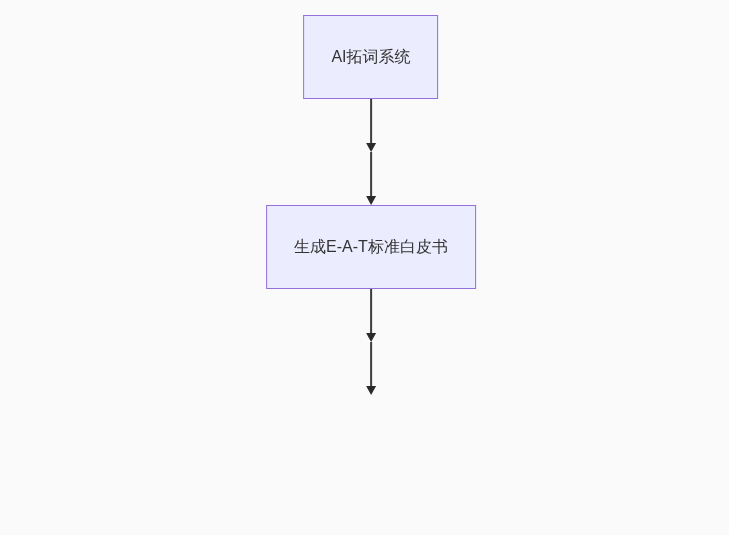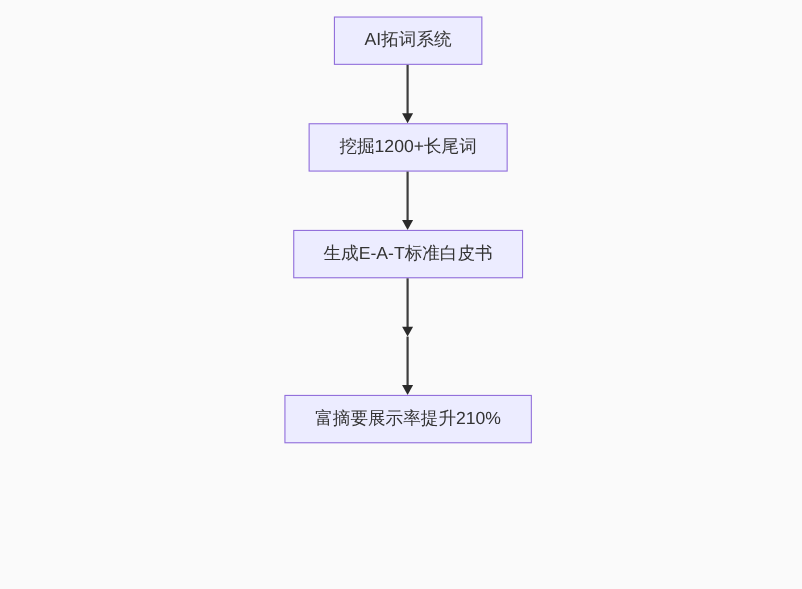--- a/index.html
+++ b/index.html
@@ -26,21 +26,21 @@
     display: flex;
     flex-direction: column;
     align-items: center;
   }
   .node {
     background: var(--node-fill, #ececff);
     border: 1px solid var(--node-border, #9370db);
     color: var(--node-text, #333333);
     font-size: 16px;
     line-height: 18px;
-    padding: 12px 27px;
+    padding: 32px 27px;
     text-align: center;
     white-space: nowrap;
     box-sizing: border-box;
   }
   .connector {
     height: 53px;
     display: flex;
     flex-direction: column;
     align-items: center;
   }
@@ -64,36 +64,34 @@
 <div class="canvas">
   <div class="flow">
 
     <div class="node">AI拓词系统</div>
 
     <div class="connector">
       <div class="edge-line"></div>
       <div class="arrowhead"></div>
     </div>
 
-    <div class="node">挖掘1200+长尾词</div>
 
     <div class="connector">
       <div class="edge-line"></div>
       <div class="arrowhead"></div>
     </div>
 
     <div class="node">生成E-A-T标准白皮书</div>
 
     <div class="connector">
       <div class="edge-line"></div>
       <div class="arrowhead"></div>
     </div>
 
 
     <div class="connector">
       <div class="edge-line"></div>
       <div class="arrowhead"></div>
     </div>
 
-    <div class="node">富摘要展示率提升210%</div>
 
   </div>
 </div>
 
 </body></html>

